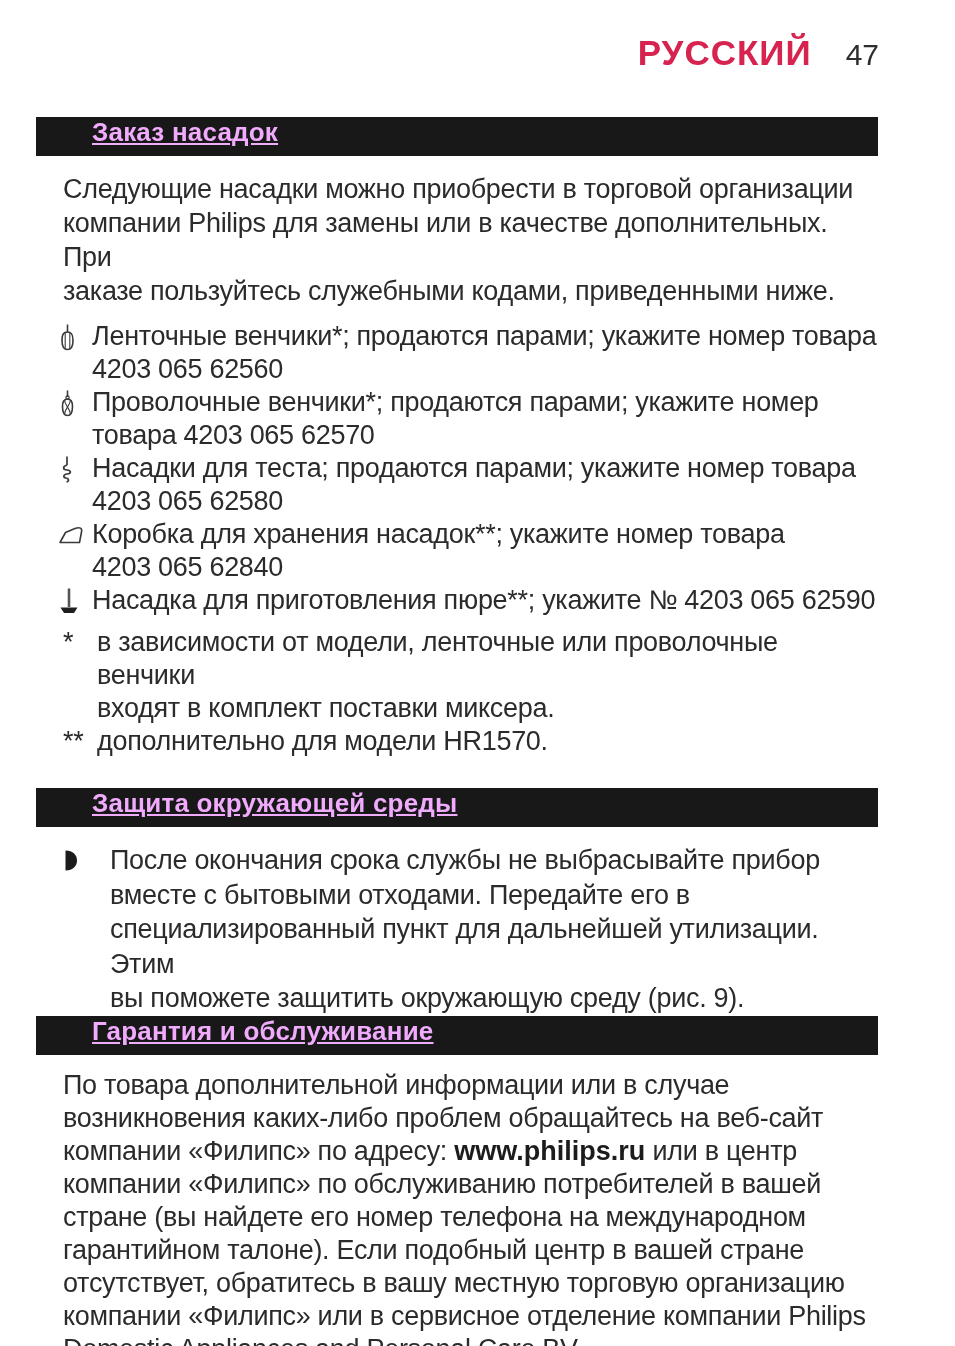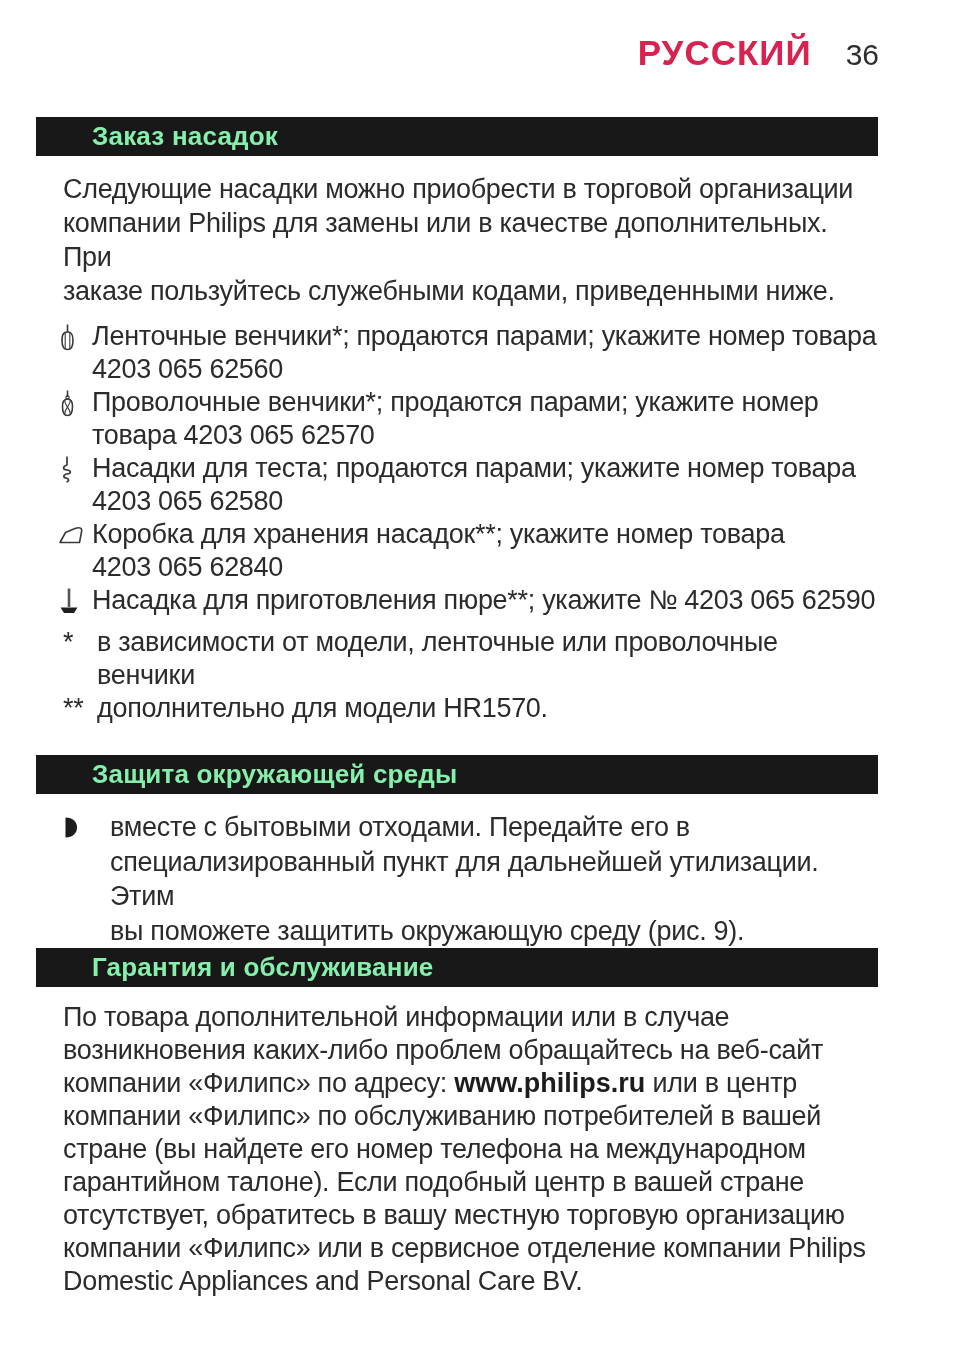--- a/index.html
+++ b/index.html
@@ -22,24 +22,24 @@
   .page-num{
     font-size:30px;color:#2e2e2e;font-weight:400;
   }
   
   .content{
     position:absolute;top:117px;left:63px;width:815px;
   }
   .bar{
     margin-left:-27px;
     width:842px;height:39px;
-    background:#181818;color:#86efac;
-    display:flex;align-items:center;
+    background:#181818;color:#f0abfc;
+    display:flex;
     box-sizing:border-box;padding-left:56px;
-    font-size:26px;font-weight:bold;letter-spacing:0.2px;
+    font-size:26px;font-weight:bold;letter-spacing:0.2px;text-decoration:underline;
   }
   .body-text{
     font-size:27px;font-weight:300;letter-spacing:-0.3px;line-height:34px;
     color:#2b2b2b;
   }
   .intro{margin-top:16px;}
   .attach-list{margin-top:12px;}
   .li-row{display:flex;align-items:flex-start;}
   .li-marker{
     flex:0 0 34px;margin-left:-5px;padding-top:4px;
@@ -59,21 +59,21 @@
   b.url{font-weight:bold;color:#1c1c1c;letter-spacing:0;text-align:right;}
   .icon-svg{display:block;}
 </style>
 </head>
 <body>
 
 <div class="page">
 
   <div class="header-row">
     <span class="lang-title" style="color:#d7234f">РУССКИЙ</span>
-    <span class="page-num">36</span>
+    <span class="page-num">47</span>
   </div>
 
   <div class="content">
 
     <div class="bar">
       <span>Заказ насадок</span>
     </div>
 
     <div class="body-text intro">
       <span class="line">Следующие насадки можно приобрести в торговой организации</span>
@@ -156,20 +156,21 @@
           <span class="line">Насадка для приготовления пюре**; укажите № 4203 065 62590</span>
         </div>
       </div>
     </div>
 
     <div class="footnotes body-text">
       <div class="fn-row">
         <span class="fn-marker">*</span>
         <div class="fn-body">
           <span class="line">в зависимости от модели, ленточные или проволочные венчики</span>
+          <span class="line">входят в комплект поставки миксера.</span>
         </div>
       </div>
       <div class="fn-row">
         <span class="fn-marker">**</span>
         <div class="fn-body">
           <span class="line">дополнительно для модели HR1570.</span>
         </div>
       </div>
     </div>
 
@@ -177,20 +178,21 @@
       <span>Защита окружающей среды</span>
     </div>
 
     <div class="env-row body-text">
       <span class="env-marker">
         <svg class="icon-svg" width="15" height="24" viewBox="0 0 15 24">
           <path d="M2.5 1.5 C10 1.5 14 6 14 11.5 C14 17 10 21.5 2.5 21.5 Z" fill="#1c1c1c"></path>
         </svg>
       </span>
       <div class="env-body">
+        <span class="line">После окончания срока службы не выбрасывайте прибор</span>
         <span class="line">вместе с бытовыми отходами. Передайте его в</span>
         <span class="line">специализированный пункт для дальнейшей утилизации. Этим</span>
         <span class="line">вы поможете защитить окружающую среду (рис. 9).</span>
       </div>
     </div>
 
     <div class="bar bar-guarantee">
       <span>Гарантия и обслуживание</span>
     </div>
 

